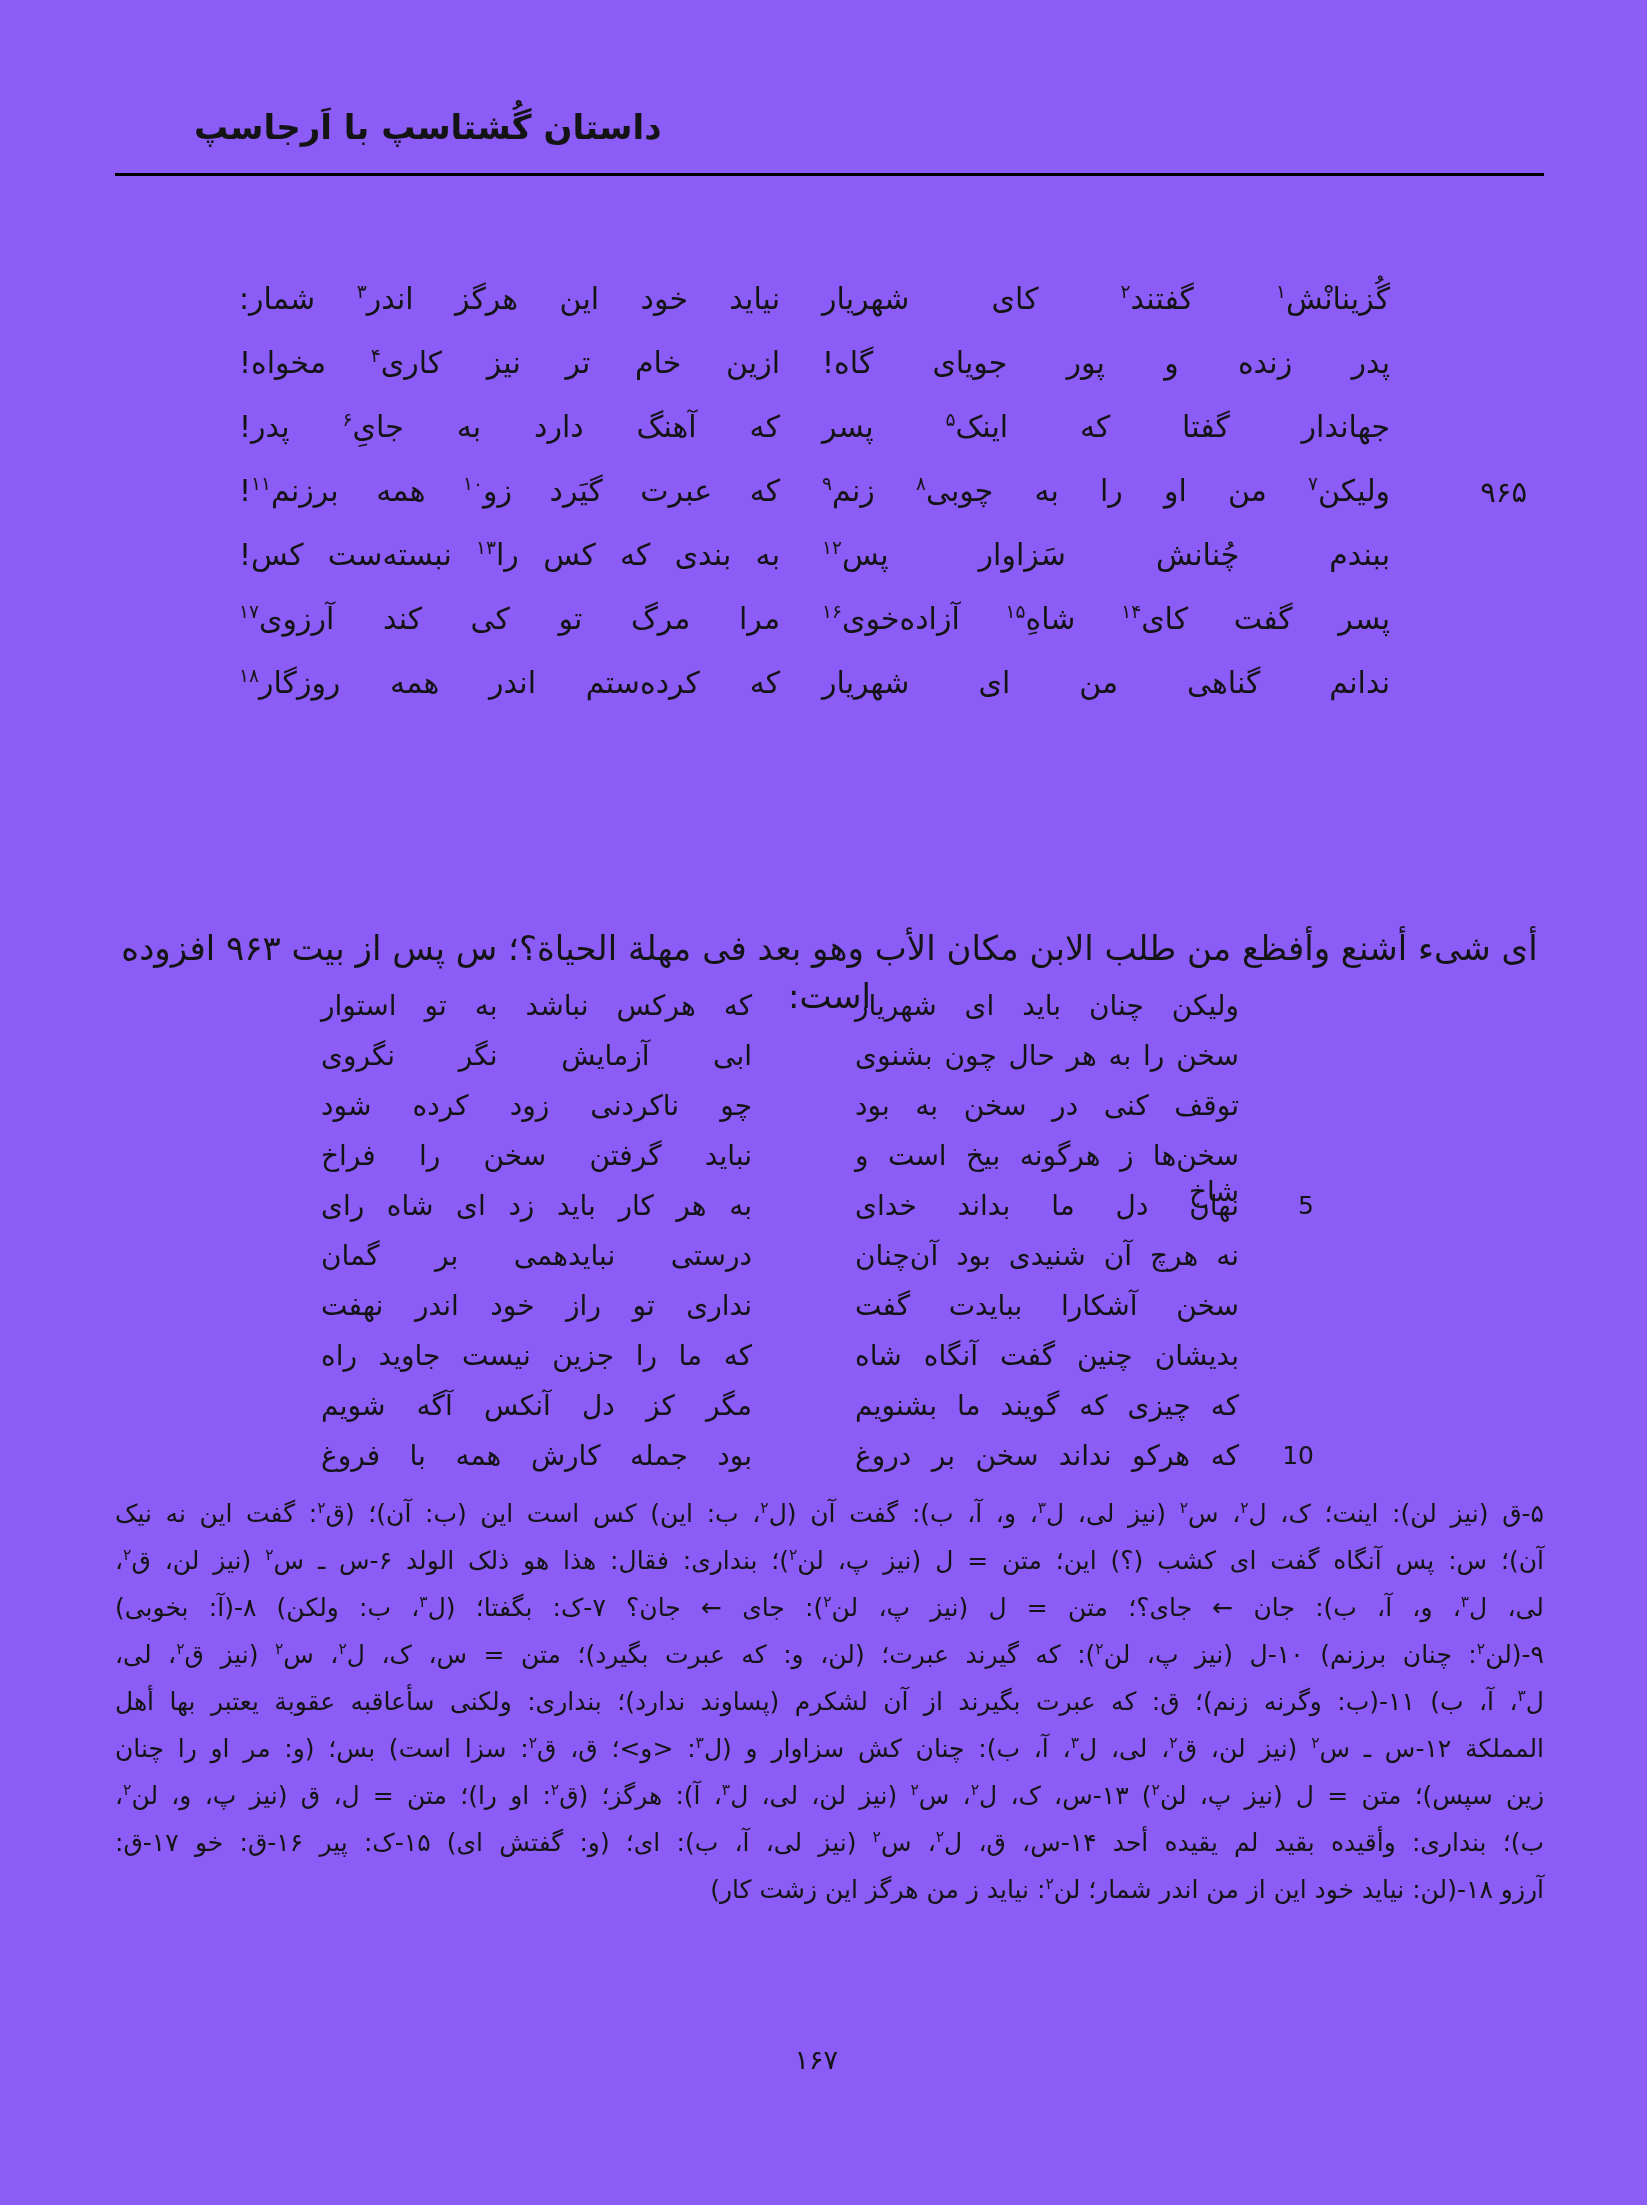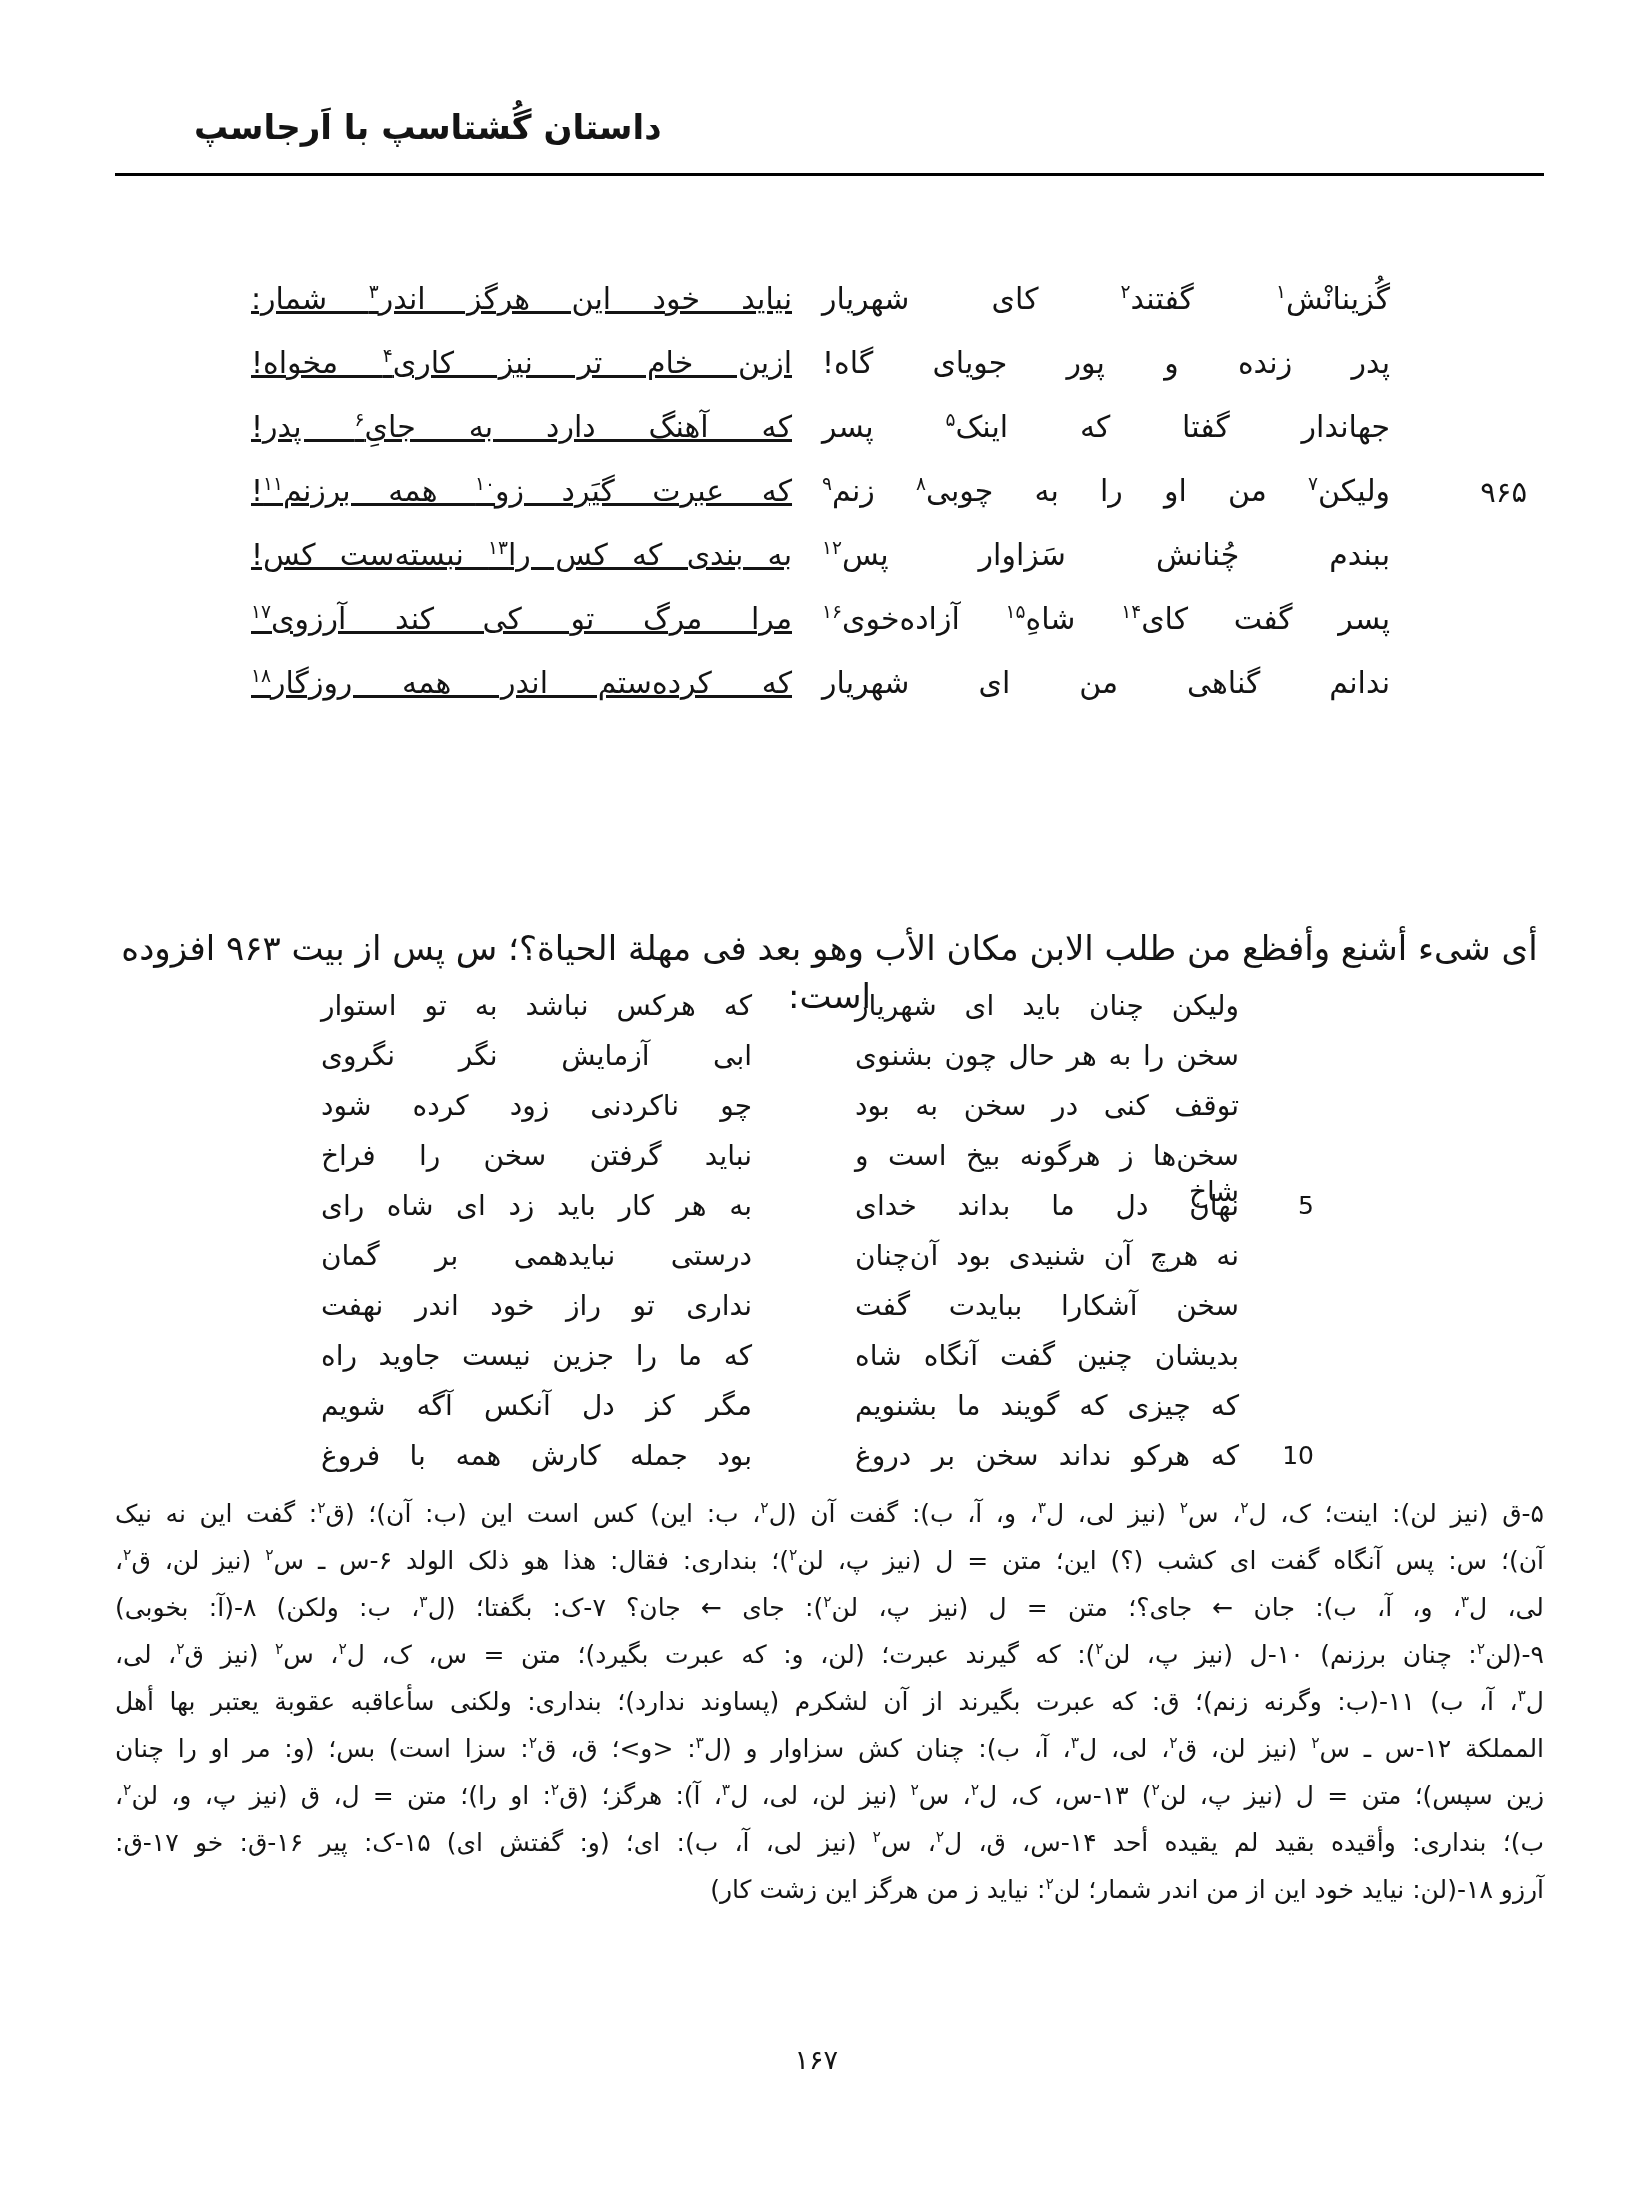--- a/index.html
+++ b/index.html
@@ -1,19 +1,19 @@
 <!DOCTYPE html>
 <html lang="fa" dir="rtl" style="font-size:11px"><head>
 <meta charset="utf-8">
 <style>
   html,body{margin:0;padding:0;background:#e8e8e8;}
   .sheet{
     position:relative;
     width:1648px;height:2205px;
-    background:#ffffff;
+    background:#8b5cf6;
     color:#141414;
     font-family:"DejaVu Sans",sans-serif;
     direction:rtl;
     overflow:hidden;
   }
   .abs{position:absolute;}
   .title{
     font-size:34px;font-weight:bold;letter-spacing:0;
     white-space:nowrap;
   }
@@ -21,21 +21,21 @@
   
   .poem{width:1151px;}
   .m-row{position:relative;height:64px;}
   .hemi{
     position:absolute;top:0;
     font-size:30px;line-height:1.35;
     text-align:justify;text-align-last:justify;-moz-text-align-last:justify;
     white-space:nowrap-disabled;
   }
   .hemi-r{right:0;width:568px;}
-  .hemi-l{left:12px;width:541px;text-decoration:underline;}
+  .hemi-l{left:0;width:541px;}
   .vnum{
     position:absolute;top:4.1px;right:-137px;width:130px;
     font-size:29px;text-align:right;
   }
   
   .fn-line{
     font-size:25px;line-height:1.4;
     text-align:justify;text-align-last:justify;-moz-text-align-last:justify;
   }
   .fn-center{

